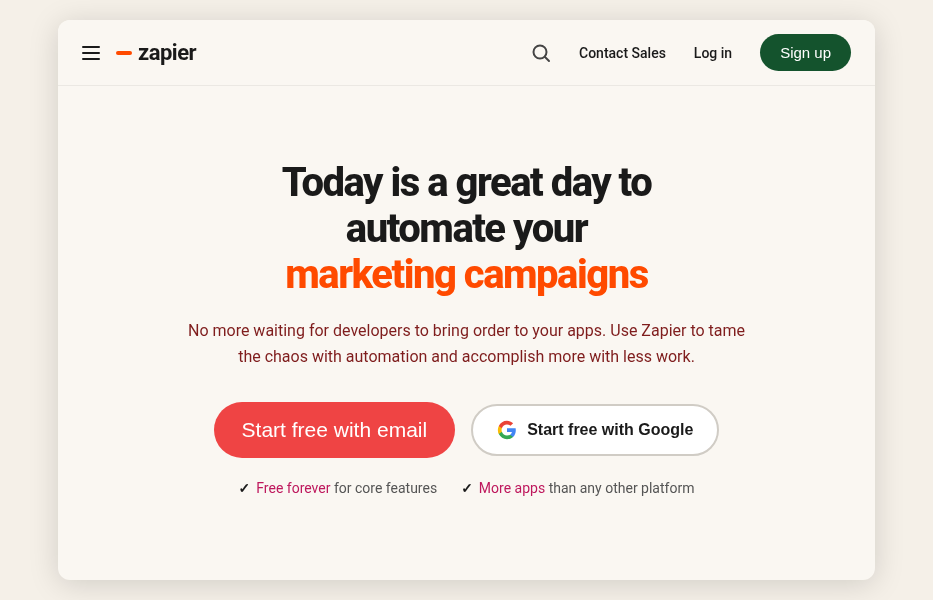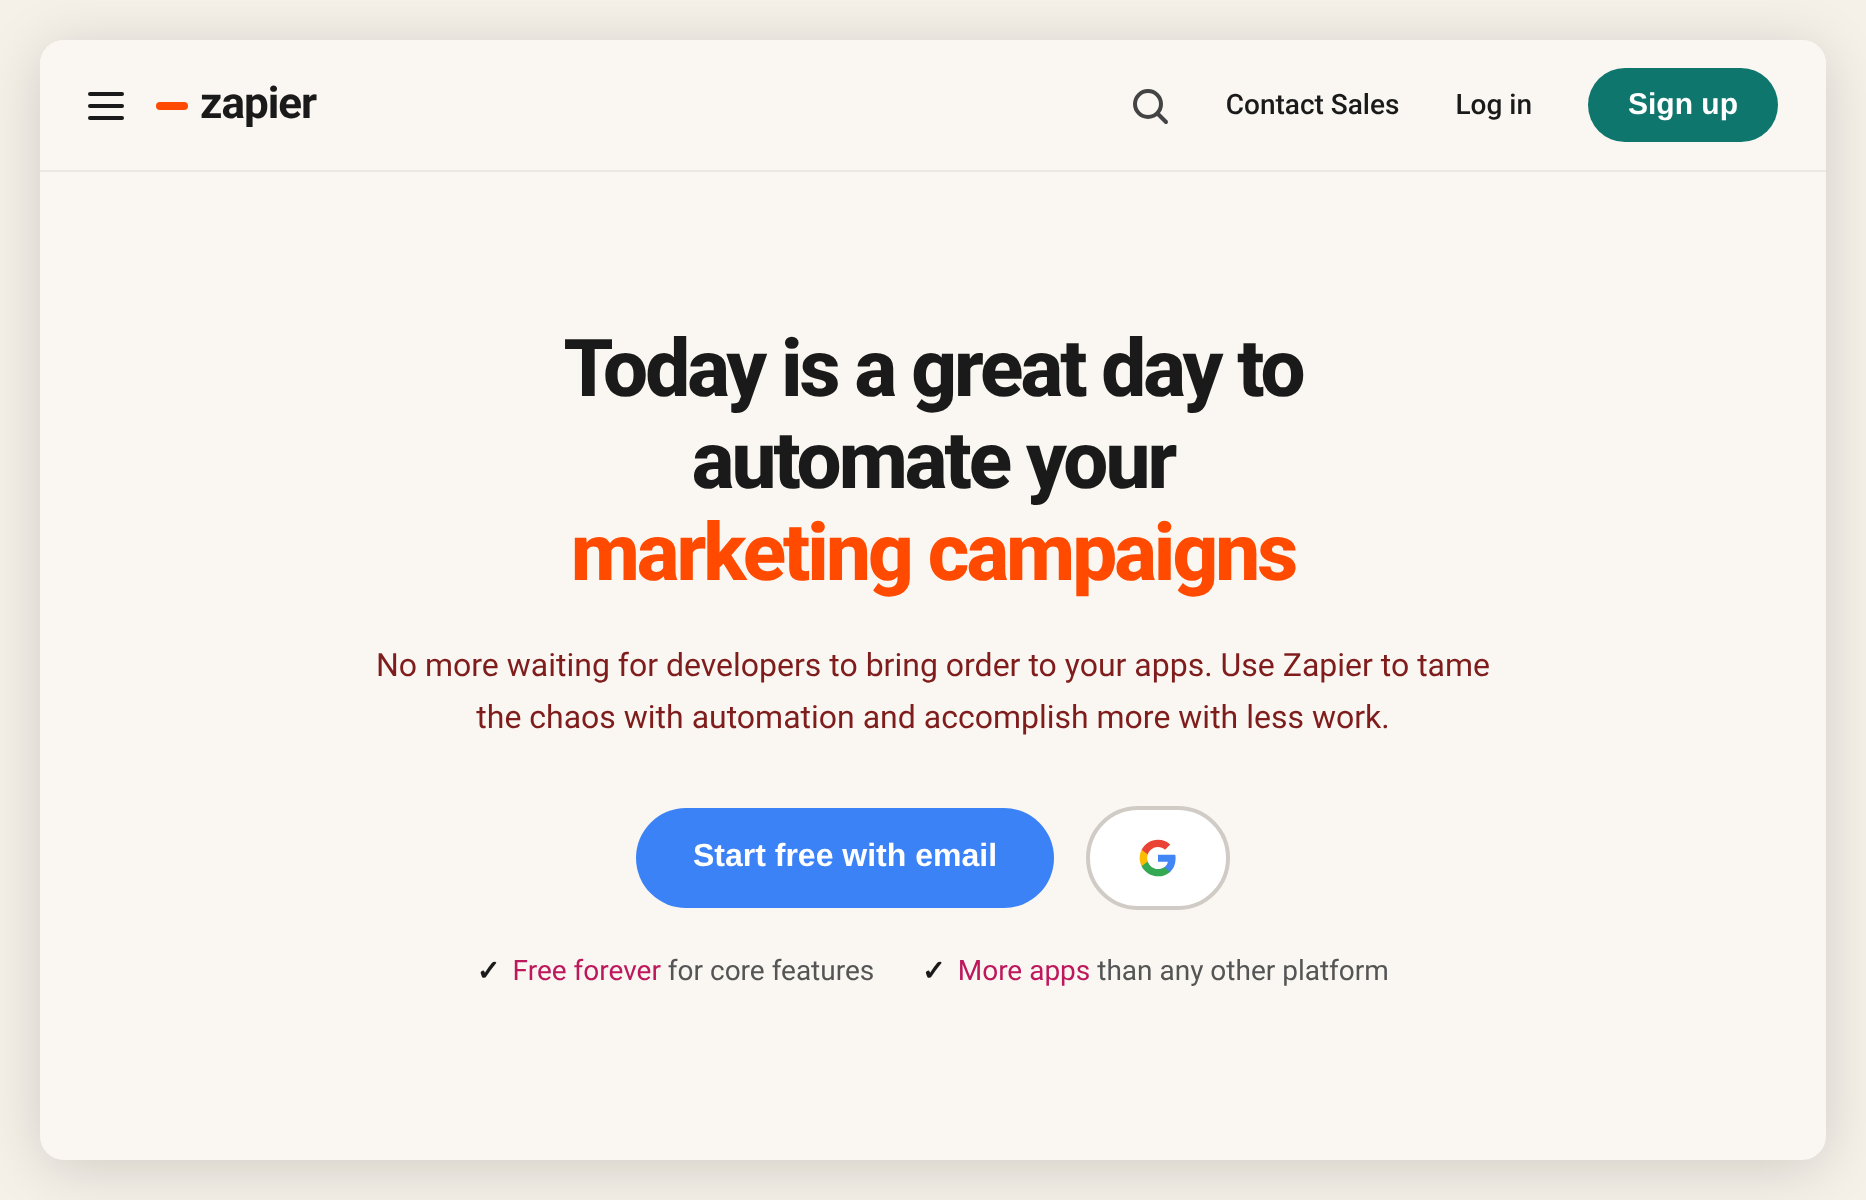--- a/index.html
+++ b/index.html
@@ -13,21 +13,21 @@
       height: 600px;
       background: #f5f0e8;
       font-family: -apple-system, BlinkMacSystemFont, 'Segoe UI', Roboto, sans-serif;
       overflow: hidden;
       display: flex;
       justify-content: center;
       align-items: center;
     }
 
     .page-wrapper {
-      width: 893px;
+      width: 817px;
       height: 560px;
       background: #faf7f2;
       border-radius: 12px;
       box-shadow: 0 4px 30px rgba(0,0,0,0.15);
       display: flex;
       flex-direction: column;
       overflow: hidden;
     }
 
     
@@ -97,27 +97,27 @@
     }
 
     .nav-link {
       font-size: 14px;
       color: #1a1a1a;
       cursor: pointer;
       font-weight: 500;
     }
 
     .signup-btn {
-      background: #0f766e;
+      background: #14532d;
       color: white;
       border: none;
       padding: 10px 20px;
       border-radius: 50px;
       font-size: 15px;
-      font-weight: 700;
+      font-weight: 400;
       cursor: pointer;
     }
 
     
     .hero {
       flex: 1;
       display: flex;
       flex-direction: column;
       align-items: center;
       justify-content: center;
@@ -148,27 +148,27 @@
     }
 
     .cta-buttons {
       display: flex;
       gap: 16px;
       align-items: center;
       margin-bottom: 22px;
     }
 
     .btn-email {
-      background: #3b82f6;
+      background: #ef4444;
       color: white;
       border: none;
       padding: 16px 28px;
       border-radius: 50px;
-      font-size: 16px;
-      font-weight: 700;
+      font-size: 21px;
+      font-weight: 400;
       cursor: pointer;
       white-space: nowrap;
     }
 
     .btn-google {
       background: white;
       color: #1a1a1a;
       border: 2px solid #d0ccc5;
       padding: 14px 24px;
       border-radius: 50px;
@@ -254,20 +254,21 @@
 
     <div class="cta-buttons">
       <button class="btn-email">Start free with email</button>
       <button class="btn-google">
         <svg class="google-logo" viewBox="0 0 24 24" xmlns="http://www.w3.org/2000/svg">
           <path d="M22.56 12.25c0-.78-.07-1.53-.2-2.25H12v4.26h5.92c-.26 1.37-1.04 2.53-2.21 3.31v2.77h3.57c2.08-1.92 3.28-4.74 3.28-8.09z" fill="#4285F4"></path>
           <path d="M12 23c2.97 0 5.46-.98 7.28-2.66l-3.57-2.77c-.98.66-2.23 1.06-3.71 1.06-2.86 0-5.29-1.93-6.16-4.53H2.18v2.84C3.99 20.53 7.7 23 12 23z" fill="#34A853"></path>
           <path d="M5.84 14.09c-.22-.66-.35-1.36-.35-2.09s.13-1.43.35-2.09V7.07H2.18C1.43 8.55 1 10.22 1 12s.43 3.45 1.18 4.93l3.66-2.84z" fill="#FBBC05"></path>
           <path d="M12 5.38c1.62 0 3.06.56 4.21 1.64l3.15-3.15C17.45 2.09 14.97 1 12 1 7.7 1 3.99 3.47 2.18 7.07l3.66 2.84c.87-2.6 3.3-4.53 6.16-4.53z" fill="#EA4335"></path>
         </svg>
+        <span>Start free with Google</span>
       </button>
     </div>
 
     <div class="trust-badges">
       <div class="trust-item">
         <span class="check-icon">✓</span>
         <span>
           <strong>Free forever</strong>
           <span>for core features</span>
         </span>

